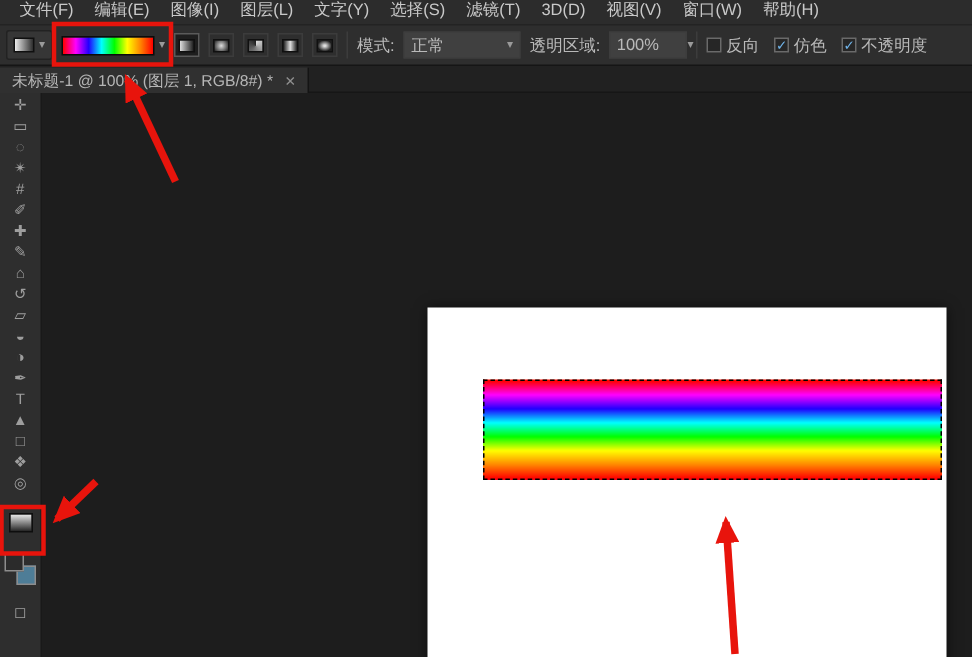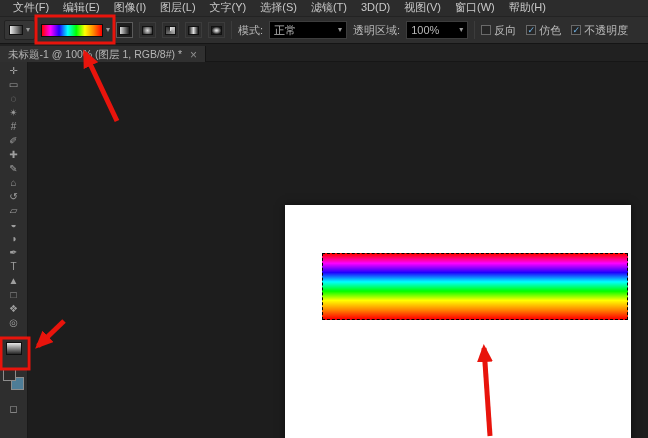--- a/index.html
+++ b/index.html
@@ -20,23 +20,23 @@
   .gt{width:17px;height:16px;border:1px solid #3c3c3c;background:#2e2e2e;display:flex;align-items:center;justify-content:center}
   .gt.selected{background:#1e1e1e;border-color:#5a5a5a}
   .gt .ic{width:11px;height:9px;border:1px solid #101010}
   .ic-linear{background:linear-gradient(90deg,#dedede,#1e1e1e)}
   .ic-radial{background:radial-gradient(circle at 50% 50%,#dedede,#1e1e1e)}
   .ic-angle{background:conic-gradient(#dedede,#1e1e1e)}
   .ic-reflected{background:linear-gradient(90deg,#1e1e1e,#dedede,#1e1e1e)}
   .ic-diamond{background:radial-gradient(#dedede 10%,#1e1e1e 75%)}
   .sep{width:1px;height:18px;background:#3c3c3c}
   .obar-label{white-space:nowrap}
-  .select{display:flex;align-items:center;justify-content:space-between;background:#000000;border:1px solid #3d3d3d;height:18px;padding:0 4px;gap:19px}
+  .select{display:flex;align-items:center;justify-content:space-between;background:#404040;border:1px solid #3d3d3d;height:18px;padding:0 4px;gap:19px}
   .select.mode{width:78px}
-  .select.opacity{width:62px}
+  .select.opacity{width:52px}
   .cb{display:flex;align-items:center;gap:3px;white-space:nowrap;cursor:default}
   .cb-box{width:10px;height:10px;border:1px solid #6a6a6a;background:#262626;font-size:9px;font-weight:bold;line-height:9px;color:#6fb3e8;text-align:center}
 
   
   .tabbar{position:absolute;left:0;top:44px;width:648px;height:18px;background:#212121;border-bottom:1px solid #161616}
   .tab{display:inline-flex;align-items:center;height:18px;background:#303030;border-right:1px solid #141414;padding:0 8px;font-size:10.5px;color:#b5b5b5;gap:8px;white-space:nowrap}
   .tab-close{color:#8f8f8f;font-size:12px;line-height:1}
 
   
   .toolbar{position:absolute;left:0;top:62px;width:28px;height:376px;background:#2e2e2e;border-right:1px solid #191919;display:flex;flex-direction:column;align-items:center;padding-top:2px}

